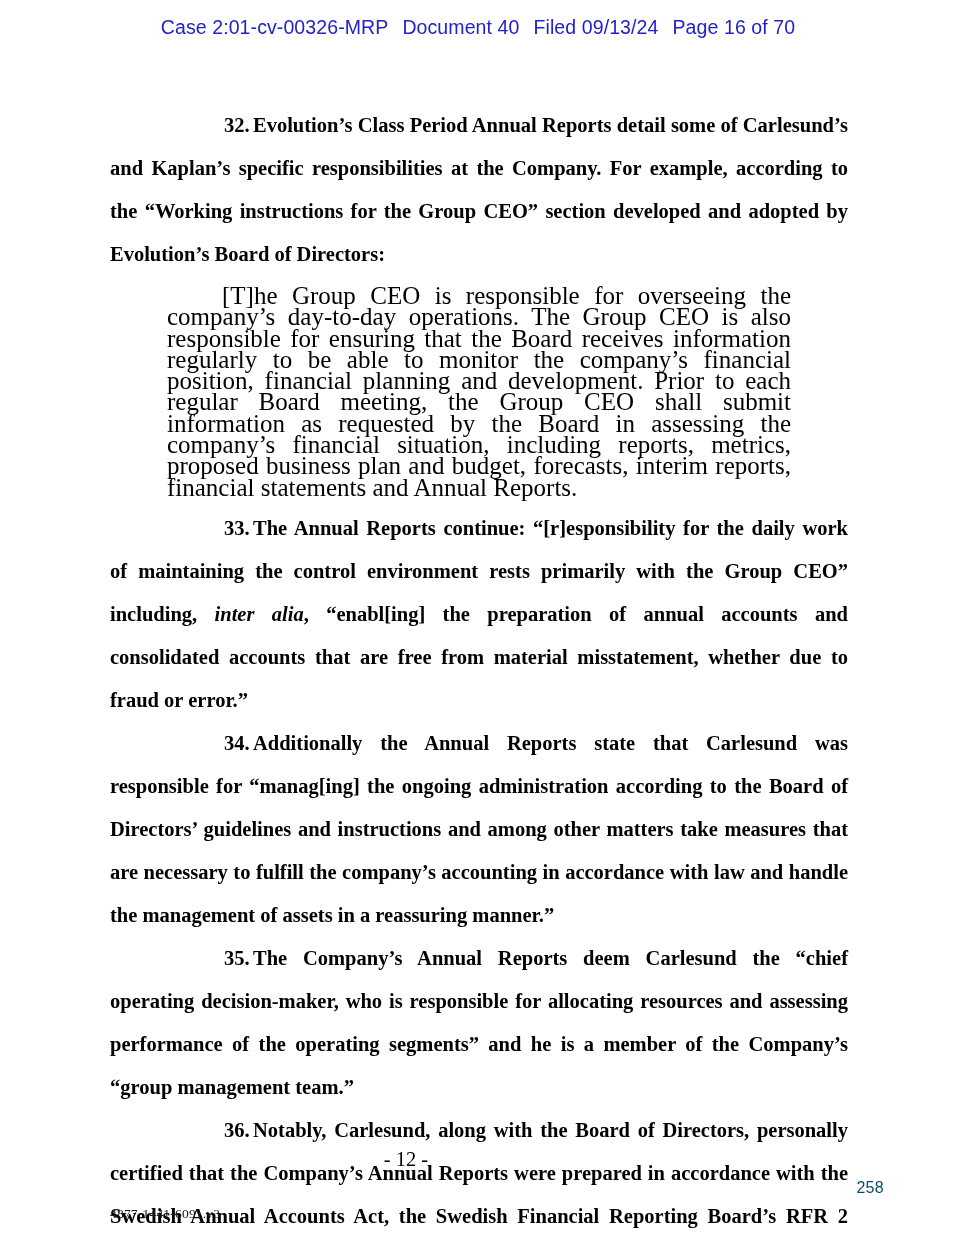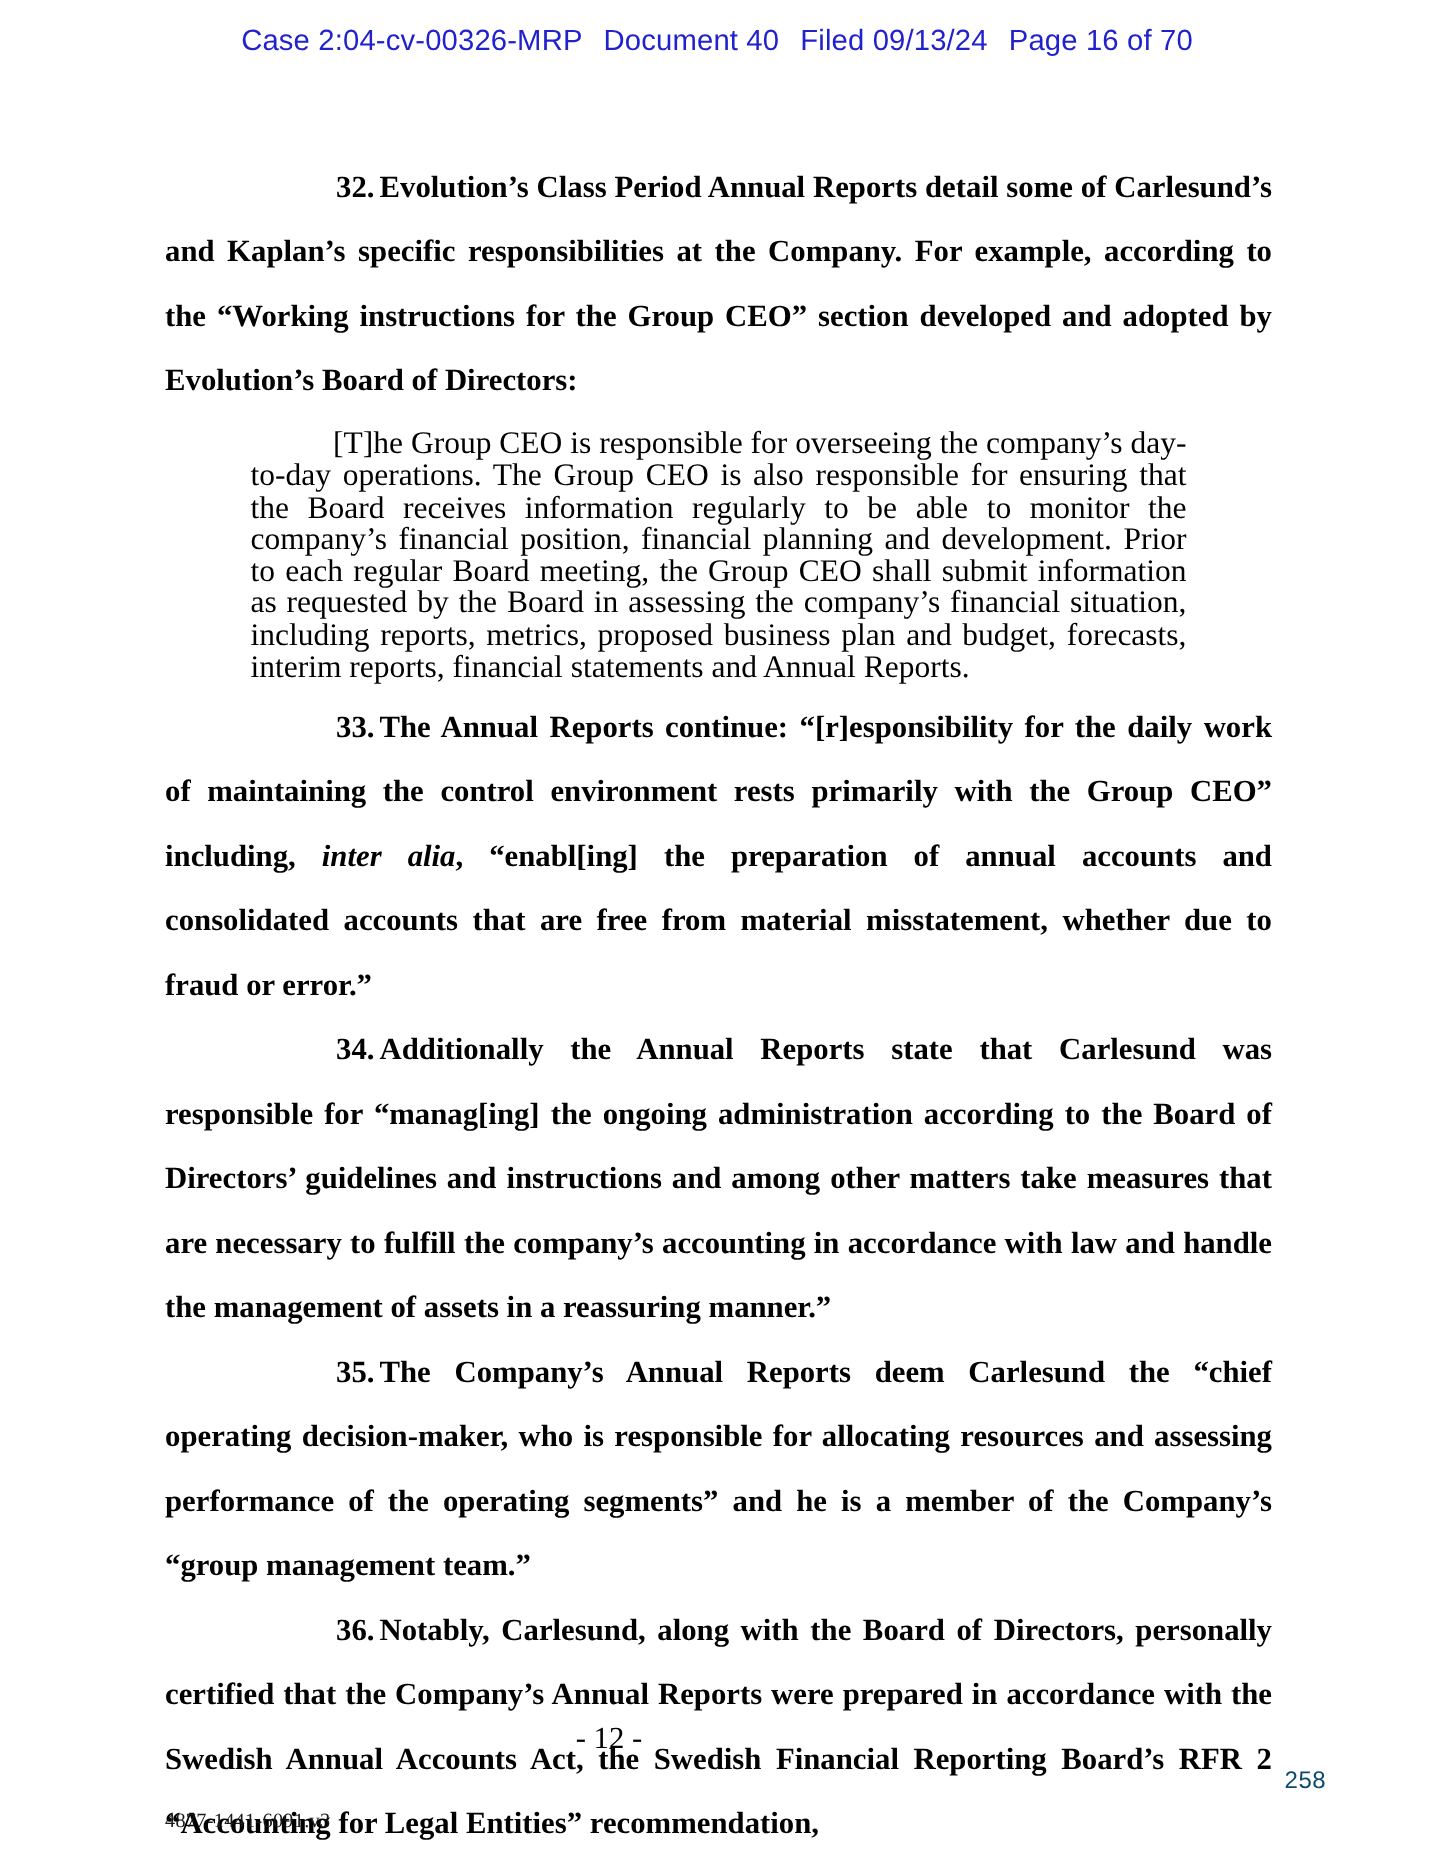--- a/index.html
+++ b/index.html
@@ -62,21 +62,21 @@
     display: inline-block;
     min-width: 86px;
   }
 
   
   .blockquote {
     margin: 9px 0 9px 0;
     padding: 0;
     margin-left: 57px;
     width: 624px;
-    font-size: 21px;
+    font-size: 25px;
     line-height: 21.3px;
     text-align: justify;
     text-justify: inter-word;
     text-indent: 55px;
   }
 
   em.latin { font-style: italic; margin-top: 36px; }
 
   
   .page-number {
@@ -106,21 +106,21 @@
     color: #0c4a6e;
     letter-spacing: 0.3px;
   }
 </style>
 </head>
 <body>
 
 <div class="page">
 
   <div class="ecf-header">
-    <span class="seg">Case 2:04-cv-00326-MRP</span><span class="gap"></span><span class="seg">Document 40</span><span class="gap"></span><span class="seg">Filed 09/13/24</span><span class="gap"></span><span class="seg">Page 16 of 70</span>
+    <span class="seg">Case 2:01-cv-00326-MRP</span><span class="gap"></span><span class="seg">Document 40</span><span class="gap"></span><span class="seg">Filed 09/13/24</span><span class="gap"></span><span class="seg">Page 16 of 70</span>
   </div>
 
   <div class="body-area">
 
 
     <p class="body-par indent"><span class="parnum">32.</span><span>Evolution’s Class Period Annual Reports detail some of Carlesund’s and Kaplan’s specific responsibilities at the Company.  For example, according to the “Working instructions for the Group CEO” section developed and adopted by Evolution’s Board of Directors:</span></p>
 
     <p class="blockquote">[T]he Group CEO is responsible for overseeing the company’s day-to-day operations.  The Group CEO is also responsible for ensuring that the Board receives information regularly to be able to monitor the company’s financial position, financial planning and development.  Prior to each regular Board meeting, the Group CEO shall submit information as requested by the Board in assessing the company’s financial situation, including reports, metrics, proposed business plan and budget, forecasts, interim reports, financial statements and Annual Reports.</p>
 
     <p class="body-par indent"><span class="parnum">33.</span><span>The Annual Reports continue: “[r]esponsibility for the daily work of maintaining the control environment rests primarily with the Group CEO” including, </span><em class="latin">inter alia</em><span>, “enabl[ing] the preparation of annual accounts and consolidated accounts that are free from material misstatement, whether due to fraud or error.”</span></p>

